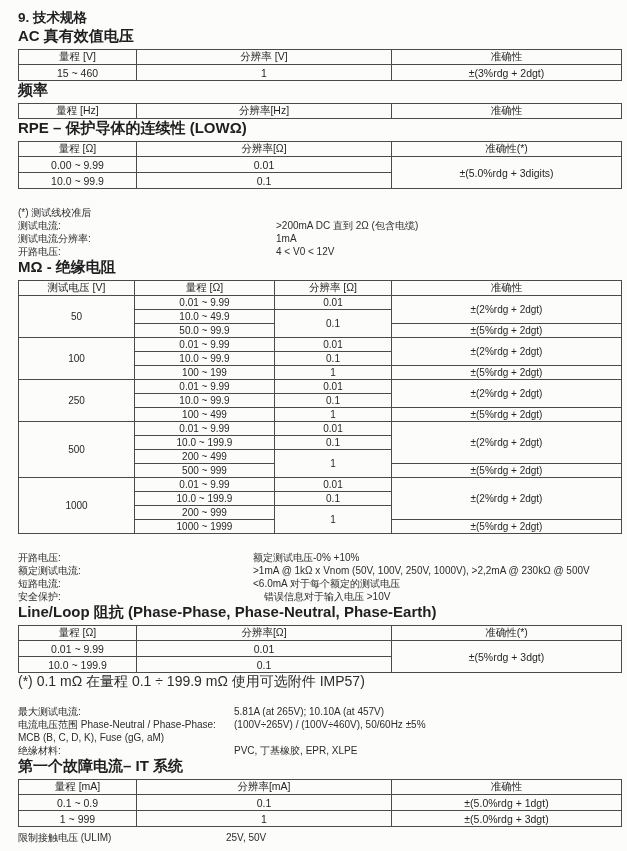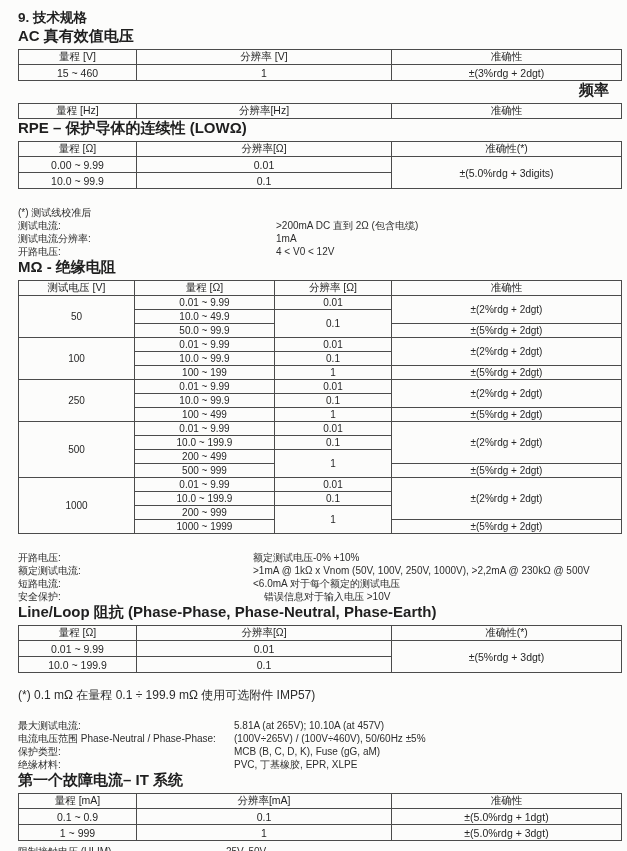--- a/index.html
+++ b/index.html
@@ -11,21 +11,21 @@
     overflow:hidden;
   }
   .page{padding:0 18px;}
   h1.page-title{
     font-size:13.5px;font-weight:bold;margin:9px 0 0 0;color:#1f1f1f;
   }
   h2.sec{
     font-size:15px;font-weight:bold;margin:0;color:#1f1f1f;white-space:nowrap;
   }
   .mt-ac{margin-top:17px;}
-  .mt-freq{margin-top:14px;text-align:right;}
+  .mt-freq{margin-top:14px;}
   .mt-rpe{margin-top:13px;}
   .mt-mo{margin-top:4px;}
   .mt-ll{margin-top:3px;}
   .mt-it{margin-top:6px;}
   table{
     border-collapse:collapse;table-layout:fixed;width:603px;
     margin-top:3px;
   }
   th,td{
     border:1px solid #4b4b4b;
@@ -41,21 +41,21 @@
   
   col.m1{width:116px;} col.m2{width:140px;} col.m3{width:117px;} col.m4{width:230px;}
   .notes{margin-top:17px;}
   .note{display:flex;font-size:10px;line-height:13px;color:#2c2c2c;}
   .note .nl{flex-shrink:0;white-space:nowrap;}
   .rpe-notes .nl{width:258px;}
   .mo-notes .nl{width:235px;}
   .ll-notes .nl{width:216px;}
   .note .nv{flex:1;white-space:nowrap;}
   .nv.indent{padding-left:11px;}
-  .star-note{font-size:12px;line-height:13px;margin-top:16px;color:#2c2c2c;white-space:nowrap;}
+  .star-note{font-size:14px;line-height:13px;margin-top:2px;color:#2c2c2c;white-space:nowrap;}
   .footer-line{display:flex;font-size:10px;line-height:13px;margin-top:4px;color:#2c2c2c;}
   .footer-line .nl{width:208px;flex-shrink:0;}
 </style>
 </head>
 <body>
 
 <div class="page">
 
   <h1 class="page-title">9. 技术规格</h1>
 
@@ -297,21 +297,20 @@
     <div class="notes ll-notes">
       <div class="note">
         <span class="nl">最大测试电流:</span>
         <span class="nv">5.81A (at 265V); 10.10A (at 457V)</span>
       </div>
       <div class="note">
         <span class="nl">电流电压范围 Phase-Neutral / Phase-Phase:</span>
         <span class="nv">(100V÷265V) / (100V÷460V), 50/60Hz ±5%</span>
       </div>
       <div class="note">
-        <span class="nl">保护类型:</span>
         <span class="nv">MCB (B, C, D, K), Fuse (gG, aM)</span>
       </div>
       <div class="note">
         <span class="nl">绝缘材料:</span>
         <span class="nv">PVC, 丁基橡胶, EPR, XLPE</span>
       </div>
     </div>
   </section>
 
   <section>

